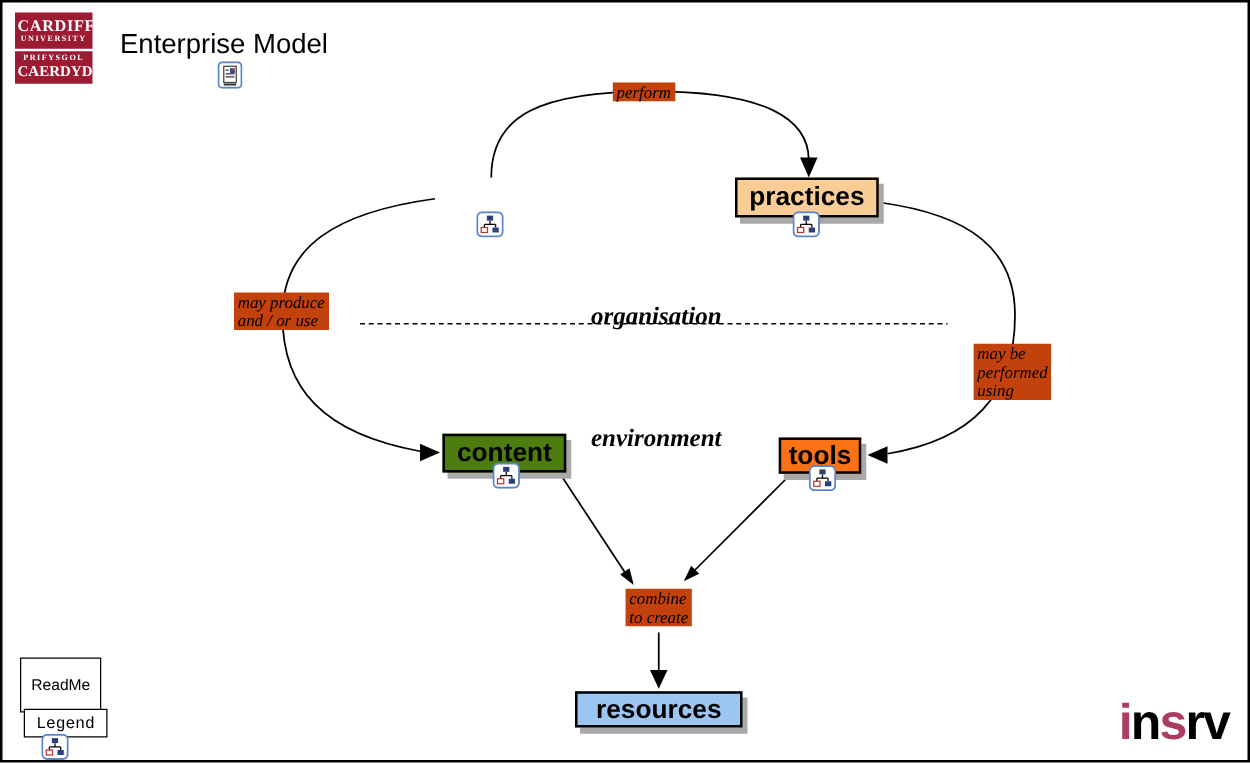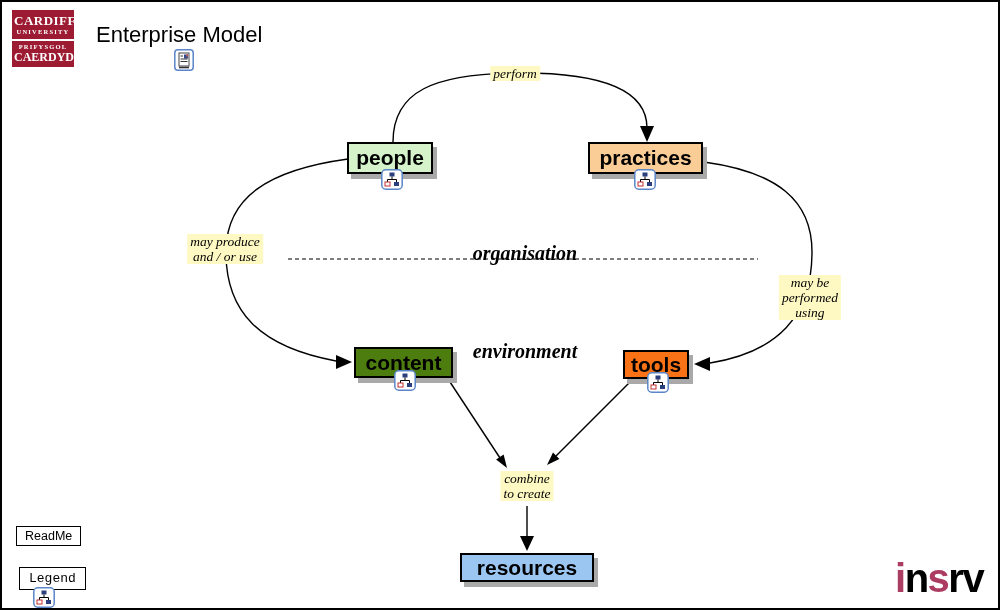--- a/index.html
+++ b/index.html
@@ -27,27 +27,27 @@
   
   .zone-label {
     position:absolute; transform:translateX(-50%);
     font-family:"Liberation Serif", serif; font-style:italic; font-weight:bold;
     font-size:20px; color:#000; white-space:nowrap;margin-top:43px;
   }
   
   .edge-label {
     position:absolute; transform:translateX(-50%);
     font-family:"Liberation Serif", serif; font-style:italic;
-    font-size:13.5px; line-height:15px; color:#000; text-align:center;
-    background:#fef9c3; padding:0 3px; white-space:nowrap;
+    font-size:13.5px; line-height:15px; color:#000; 
+    background:#c2410c; padding:0 3px; white-space:nowrap;
   }
   
   .ui-btn {
     position:absolute; background:#fff; border:1px solid #000;
-    font-size:12.5px; color:#000; text-align:center; padding:2px 8px;
+    font-size:12.5px; color:#000; text-align:center; padding:14px 8px;
   }
   .ui-btn.legend { border-width:1.5px; padding:3px 9px; font-size:13px;font-family:Liberation Mono, monospace; }
   
   .mini-icon { position:absolute; }
   
   .insrv { position:absolute; left:893px; top:556px; font-size:40px; font-weight:bold; letter-spacing:-1.5px; color:#000; line-height:40px; }
   svg.overlay { position:absolute; left:0; top:0; pointer-events:none; }
 </style>
 </head>
 <body>
@@ -114,23 +114,20 @@
   <div class="edge-label" style="left:808px; top:241px;margin-top:32px;">
     <div>may be</div>
     <div>performed</div>
     <div>using</div>
   </div>
   <div class="edge-label" style="left:525px; top:469px;">
     <div>combine</div>
     <div>to create</div>
   </div>
 
-  <div class="node" style="left: 345px; top: 140px; width: 86px; height: 32px; background: rgb(213, 242, 203);">
-    <span>people</span>
-  </div>
   <div class="node" style="left: 586px; top: 140px; width: 115px; height: 32px; background: rgb(250, 204, 150);">
     <span>practices</span>
   </div>
   <div class="node" style="left: 352px; top: 345px; width: 99px; height: 31px; background: #4d7c0f;">
     <span>content</span>
   </div>
   <div class="node" style="left: 621px; top: 348px; width: 66px; height: 29px; background: #f97316;">
     <span>tools</span>
   </div>
   <div class="node" style="left: 458px; top: 551px; width: 134px; height: 29px; background: rgb(156, 198, 242); align-items: flex-end;">

